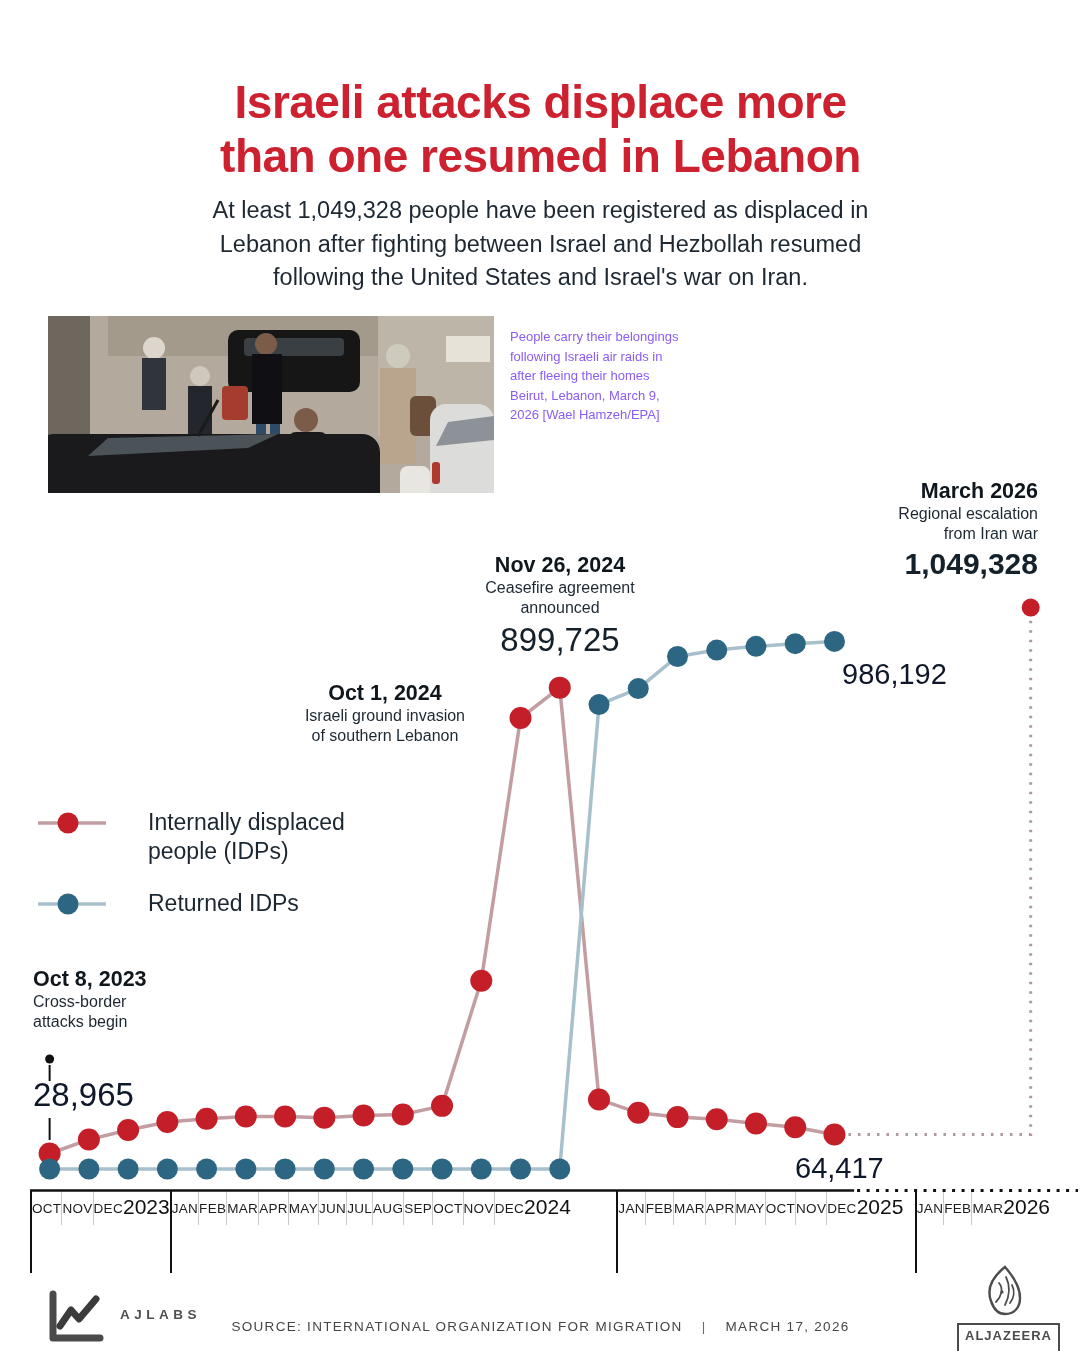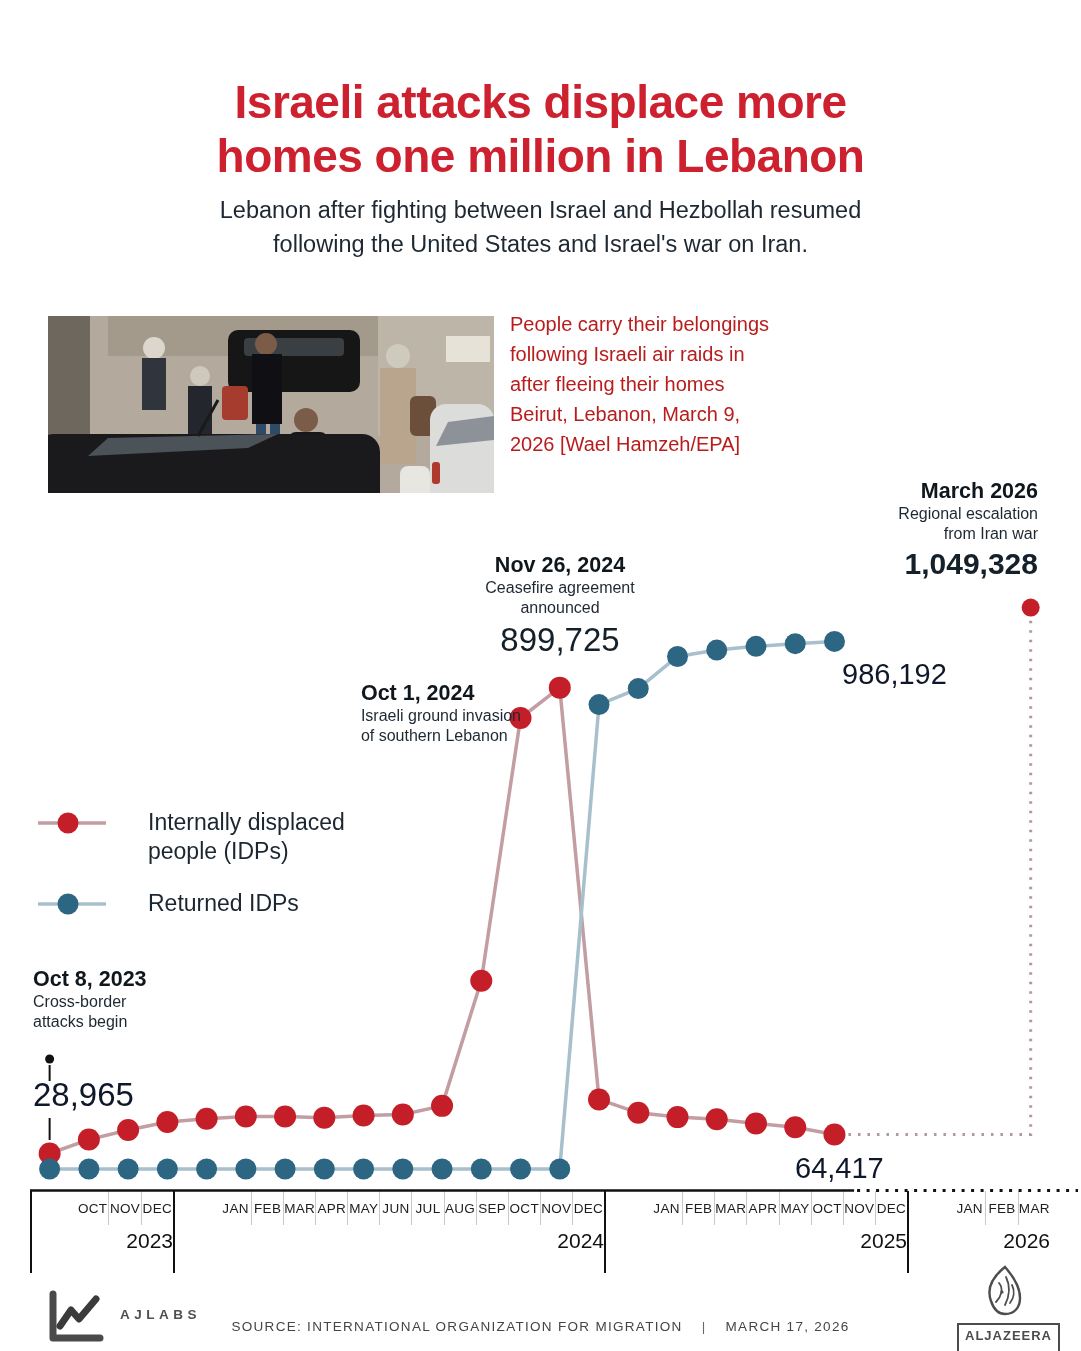--- a/index.html
+++ b/index.html
@@ -6,44 +6,44 @@
   .page{position:relative;width:1081px;height:1351px;background:#ffffff;overflow:hidden;
         font-family:"Liberation Sans",sans-serif;color:#18222c;margin-top:28px;}
   #chart-svg{position:absolute;left:0;top:0;z-index:3;pointer-events:none;}
 
   .title{position:absolute;left:0;top:48px;width:100%;text-align:center;
          font-size:46px;line-height:1.17;font-weight:800;letter-spacing:-0.5px;color:#cd2130;z-index:2;}
   .subtitle{position:absolute;left:0;top:166px;width:100%;text-align:center;
             font-size:23.5px;line-height:1.43;font-weight:400;color:#1e2832;z-index:2;}
 
   .photo{position:absolute;left:48px;top:288px;width:446px;height:177px;z-index:2;overflow:hidden;}
-  .caption{position:absolute;left:510px;top:281px;width:300px;font-size:20px;line-height:1.5;
-           color:#b91c1c;z-index:2;}
+  .caption{position:absolute;left:510px;top:299px;width:300px;font-size:13px;line-height:1.5;
+           color:#8b5cf6;z-index:2;}
 
   .anno{position:absolute;z-index:4;}
   .anno .date{font-weight:700;font-size:21.5px;color:#0f161c;line-height:1.22;}
   .anno .line{font-weight:400;font-size:16px;color:#1e2832;line-height:1.24;}
   .anno .value{font-weight:400;font-size:33px;color:#14202a;line-height:1.15;margin-top:3px;}
   .anno-march{right:43px;top:450px;text-align:right;}
   .anno-march .value{font-weight:700;font-size:30px;}
   .anno-nov{left:420px;width:280px;top:524px;text-align:center;}
-  .anno-oct24{right:560px;top:652px;text-align:left;}
+  .anno-oct24{right:616px;top:652px;text-align:center;}
   .anno-oct23{left:33px;top:938px;text-align:left;}
   .big-num{position:absolute;z-index:4;font-size:29px;color:#0f172a;}
   .v28965{left:33px;top:1048px;font-size:33px;}
   .v986192{left:842px;top:630px;}
   .v64417{left:795px;top:1124px;}
 
   .legend{position:absolute;left:36px;top:780px;z-index:4;}
   .legend-row{display:flex;align-items:flex-start;margin-bottom:22px;}
   .legend-swatch{width:72px;height:24px;margin-top:3px;flex:none;}
   .legend-text{margin-left:40px;font-size:23px;line-height:1.28;color:#1b2630;}
 
   .axis{position:absolute;left:30px;top:1163px;width:1020px;height:82px;display:flex;z-index:1;}
-  .axis-group{border-left:2.5px solid #111;display:flex;flex-direction:column;box-sizing:border-box;padding-left:45px;}
+  .axis-group{border-left:2.5px solid #111;display:flex;flex-direction:row;box-sizing:border-box;}
   .month-row{display:flex;height:34px;}
   .month-cell{flex:1;display:flex;align-items:center;justify-content:center;
               font-size:13.5px;font-weight:500;color:#1d1d1d;letter-spacing:0.3px;
               border-right:1.5px solid #c9c9c9;white-space:nowrap;}
   .month-cell.last{border-right:none;}
   .year-label{text-align:right;font-size:21px;font-weight:500;color:#101010;margin-top:4px;}
 
   .ajlabs{position:absolute;left:44px;top:1262px;z-index:2;display:flex;align-items:center;}
   .ajlabs-text{margin-left:10px;margin-bottom:8px;font-size:13.5px;font-weight:600;
                letter-spacing:4.5px;color:#4f4f4f;}
@@ -108,24 +108,25 @@
       <circle cx="795.2249999999999" cy="615.63" r="10.5" fill="#2d6682"></circle>
       <circle cx="834.4673076923077" cy="613.38728" r="10.5" fill="#2d6682"></circle>
       <circle cx="1030.678846153846" cy="579.60952" r="9" fill="#c41e28"></circle>
       <circle cx="49.621153846153845" cy="1031" r="4.5" fill="#111"></circle>
       <line x1="49.621153846153845" y1="1037" x2="49.621153846153845" y2="1053" stroke="#111" stroke-width="2"></line>
       <line x1="49.621153846153845" y1="1090" x2="49.621153846153845" y2="1112" stroke="#111" stroke-width="2"></line>
     </svg>
 
   <div class="title">
     <div>Israeli attacks displace more</div>
-    <div>homes one million in Lebanon</div>
+    <div>than one resumed in Lebanon</div>
   </div>
 
   <div class="subtitle">
+    <div>At least 1,049,328 people have been registered as displaced in</div>
     <div>Lebanon after fighting between Israel and Hezbollah resumed</div>
     <div>following the United States and Israel's war on Iran.</div>
   </div>
 
   <div class="photo">
     <svg width="446" height="244" viewBox="0 0 446 244">
       <rect x="0" y="0" width="446" height="244" fill="#b3aa9d"></rect>
       <rect x="0" y="0" width="42" height="244" fill="#6e675e"></rect>
       <rect x="60" y="0" width="386" height="40" fill="#a39a8c"></rect>
       <rect x="330" y="0" width="116" height="120" fill="#bdb5a8"></rect>

